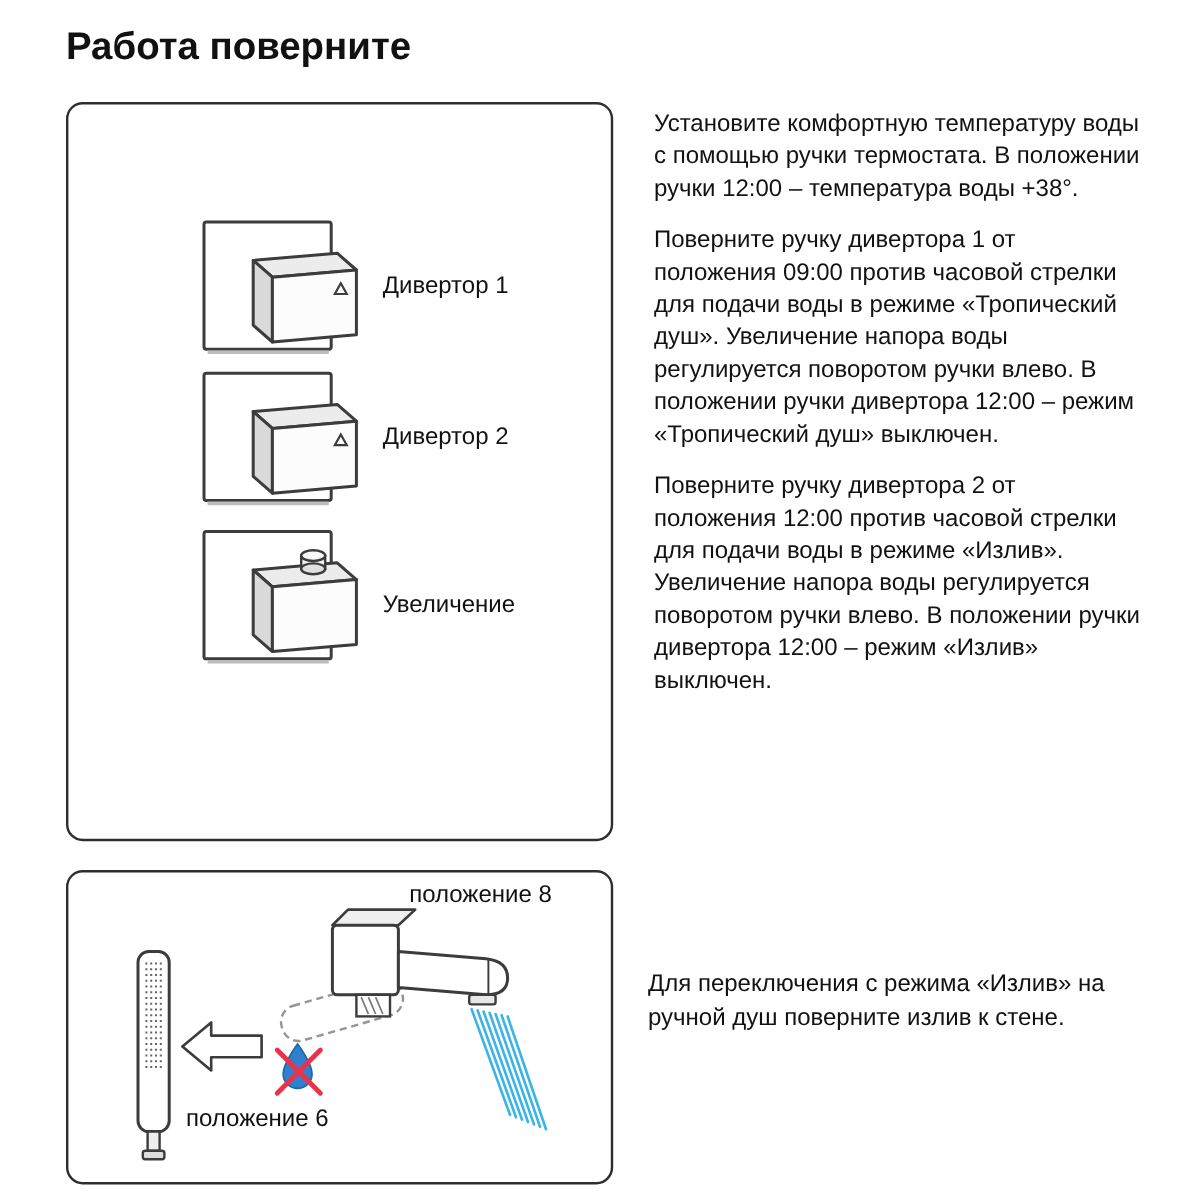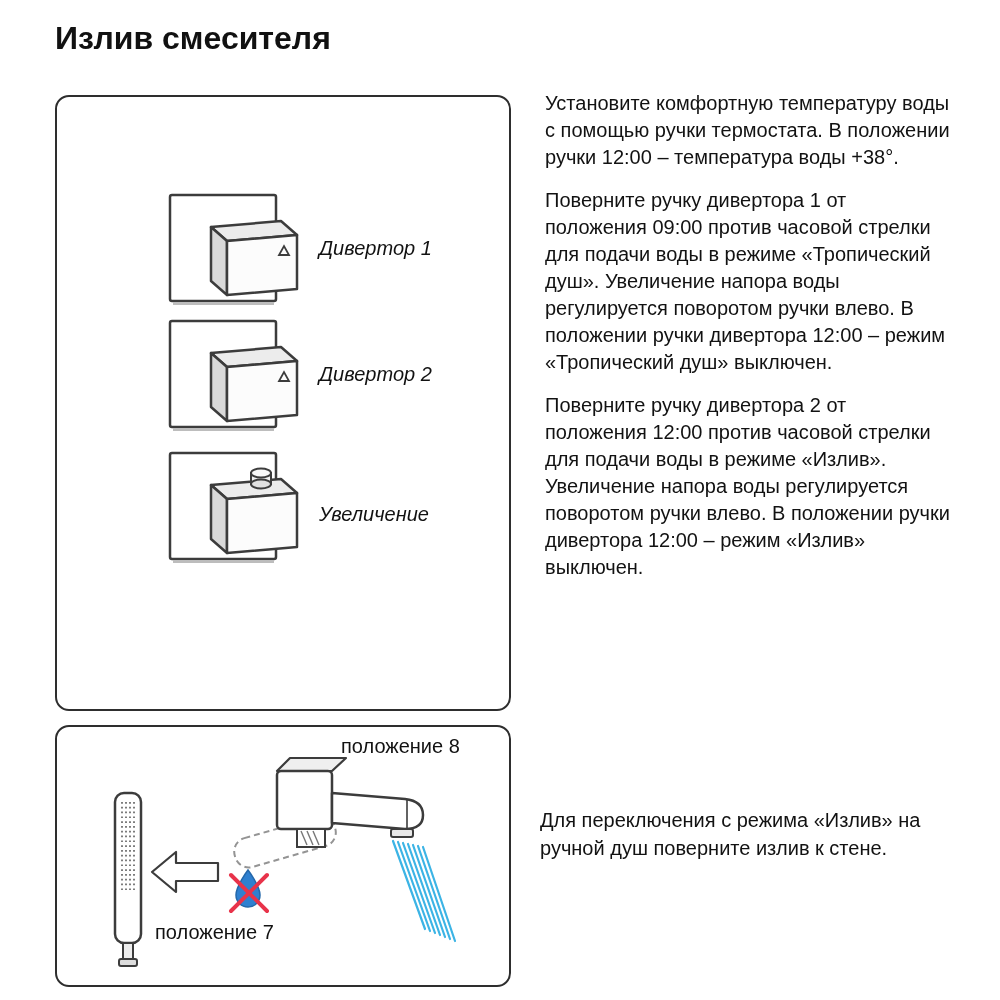--- a/index.html
+++ b/index.html
@@ -7,38 +7,38 @@
     position:relative;width:1000px;height:1000px;background:#ffffff;
     font-family:"Liberation Sans","DejaVu Sans",sans-serif;color:#121212;overflow:hidden;
   }
   .title{
     position:absolute;left:55px;top:20px;margin:0;
     font-size:32px;font-weight:700;color:#111;letter-spacing:0;
   }
   .panel{
     position:absolute;border:2px solid #2e2e2e;border-radius:14px;background:#fff;
   }
-  .panel-top{left:55px;top:95px;width:452px;height:612px;font-style:italic;}
+  .panel-top{left:55px;top:85px;width:452px;height:612px;}
   .panel-bottom{left:55px;top:725px;width:452px;height:258px;}
   .valve-figure{position:absolute;left:108px;width:140px;height:132px;}
   .valve-label{position:absolute;left:262px;font-size:20px;color:#121212;white-space:nowrap;}
   .pos-label{position:absolute;font-size:20px;color:#121212;white-space:nowrap;}
   .text-col{position:absolute;left:545px;top:76px;width:405px;}
   .text-col p{margin:14px 0 16px 0;font-size:20px;line-height:27px;}
   .bottom-note{position:absolute;left:540px;top:806px;width:410px;}
   .bottom-note p{margin:0;font-size:20px;line-height:28px;}
   .abs{position:absolute;}
   svg{display:block;}
 </style>
 </head>
 <body>
 
 <div class="page">
 
-  <h1 class="title">Излив смесителя</h1>
+  <h1 class="title">Работа поверните</h1>
 
   <div class="panel panel-top">
 
     <div class="valve-figure" style="top:88px;">
       <svg width="140" height="132" viewBox="0 0 140 132">
         <rect x="5" y="10" width="106" height="106" rx="2" fill="#ffffff" stroke="#3c3c3c" stroke-width="2.5"></rect>
         <line x1="8" y1="118.5" x2="109" y2="118.5" stroke="#bdbdbd" stroke-width="3"></line>
         <g stroke="#3c3c3c" stroke-width="2.5" stroke-linejoin="round">
           <polygon points="46,42 116,36 132,50 62,56" fill="#ececec"></polygon>
           <polygon points="46,42 62,56 62,110 46,96" fill="#d9d9d9"></polygon>
@@ -147,21 +147,21 @@
     <div class="abs" style="left:170px;top:136px;">
       <svg width="46" height="54" viewBox="0 0 46 54">
         <path d="M21 7 C21 7 9 23 9 32 a12 12 0 0 0 24 0 C33 23 21 7 21 7 Z" fill="#2f80d0" stroke="#2468ab" stroke-width="1.5"></path>
         <g stroke="#e8334a" stroke-width="4" stroke-linecap="round">
           <line x1="4" y1="12" x2="40" y2="48"></line>
           <line x1="40" y1="12" x2="4" y2="48"></line>
         </g>
       </svg>
     </div>
 
-    <div class="pos-label" style="left:98px;top:194px;">положение 7</div>
+    <div class="pos-label" style="left:98px;top:194px;">положение 6</div>
 
   </div>
 
   <div class="text-col">
     <p>Установите комфортную температуру воды с помощью ручки термостата. В положении ручки 12:00 – температура воды +38°.</p>
     <p>Поверните ручку дивертора 1 от положения 09:00 против часовой стрелки для подачи воды в режиме «Тропический душ». Увеличение напора воды регулируется поворотом ручки влево. В положении ручки дивертора 12:00 – режим «Тропический душ» выключен.</p>
     <p>Поверните ручку дивертора 2 от положения 12:00 против часовой стрелки для подачи воды в режиме «Излив». Увеличение напора воды регулируется поворотом ручки влево. В положении ручки дивертора 12:00 – режим «Излив» выключен.</p>
   </div>
 
   <div class="bottom-note">

